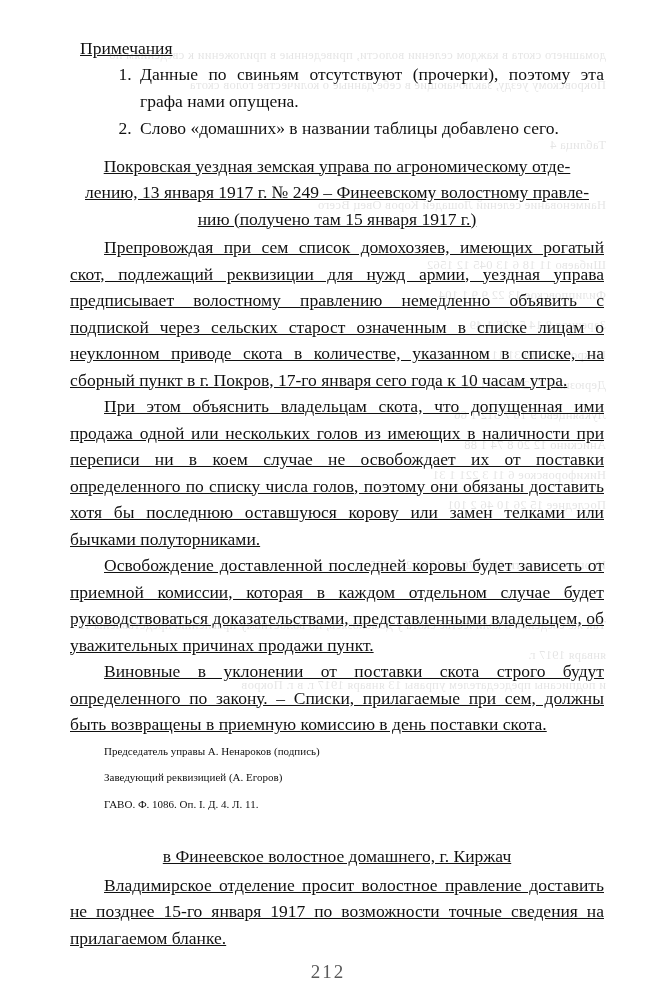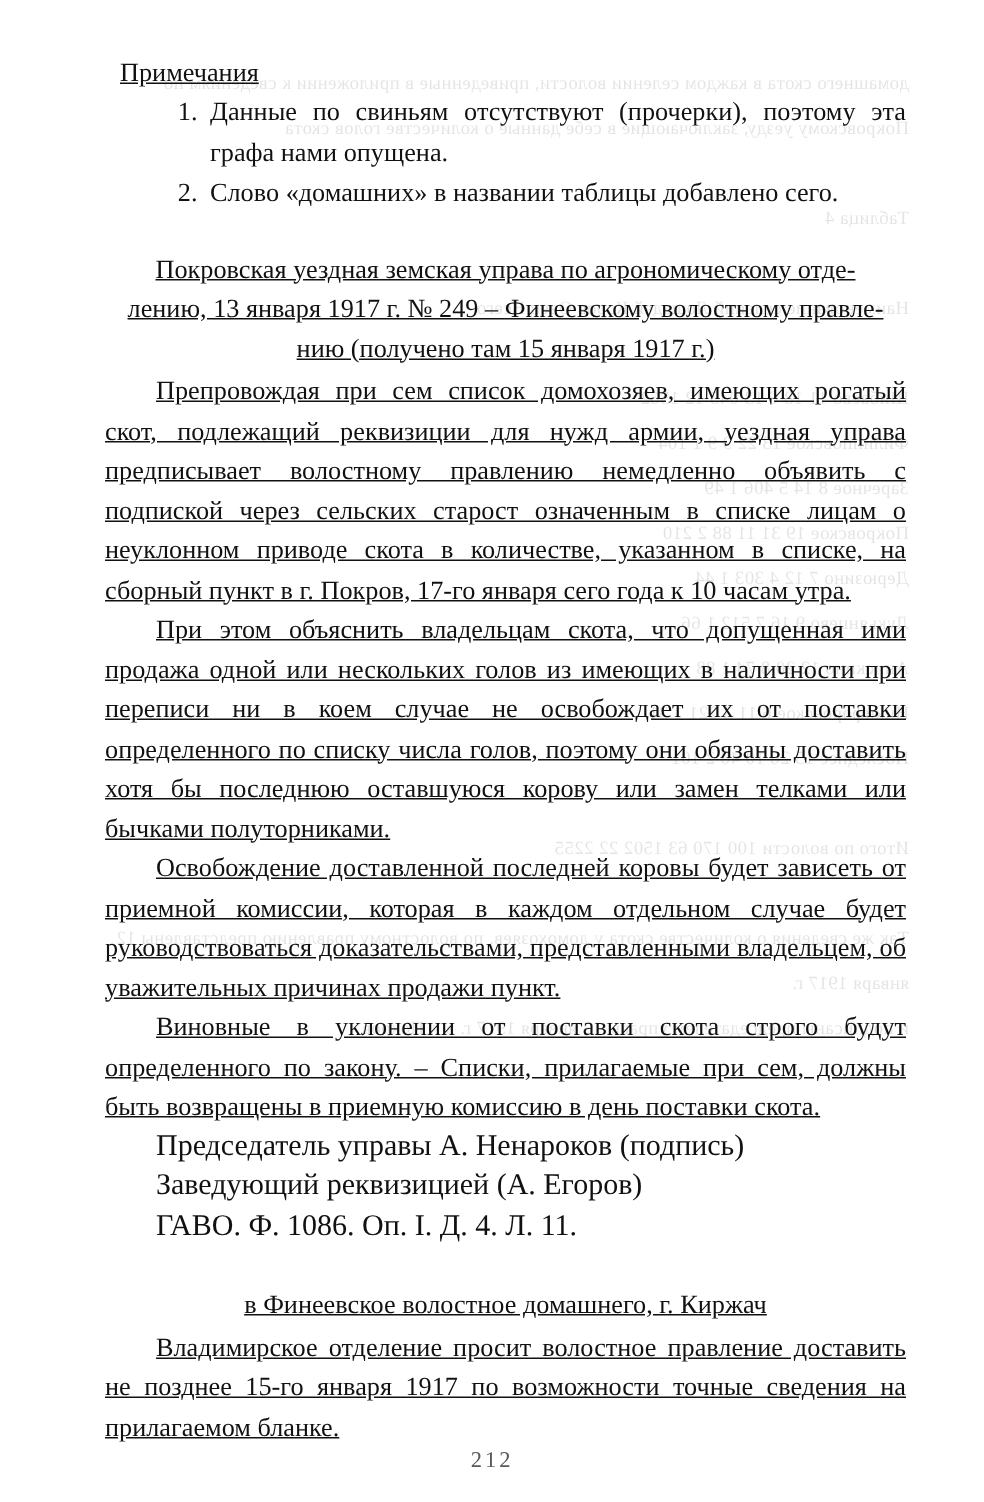--- a/index.html
+++ b/index.html
@@ -51,21 +51,21 @@
     font-size: 17.5px;
     line-height: 26.5px;
   }
   ol.notes li {
     margin-bottom: 1px;
     text-align: justify;
     padding-left: 4px;
     margin-left: 40px;
   }
   .doc {
-    margin-top: 24px;
+    margin-top: 11px;
   }
   .doc-head {
     text-align: center;
     font-size: 17.5px;
     line-height: 26.5px;
     text-decoration: underline;
     margin: 0 2px 2px 2px;
   }
   .doc-head .l {
     display: block;
@@ -73,34 +73,34 @@
   p.para {
     font-size: 17.5px;
     line-height: 26.5px;
     text-align: justify;
     margin: 0;
     text-indent: 34px;
     hyphens: manual;
     text-decoration: underline;
   }
   .sign {
-    font-size: 20px;
+    font-size: 11px;
     line-height: 26.5px;
     text-indent: 34px;
   }
   .doc2 {
     margin-top: 26px;
   }
   .folio {
     position: absolute;
     left: 0;
     right: 0;
     bottom: 18px;
     text-align: center;
-    font-size: 15px;
+    font-size: 19px;
     color: #5a5a5a;
     letter-spacing: 2px;
   }
 </style>
 </head>
 <body>
 
 <div class="bleed">домашнего скота в каждом селении волости, приведенные в приложении к сведениям по Покровскому уезду, заключающие в себе данные о количестве голов скота
 
 Таблица 4

